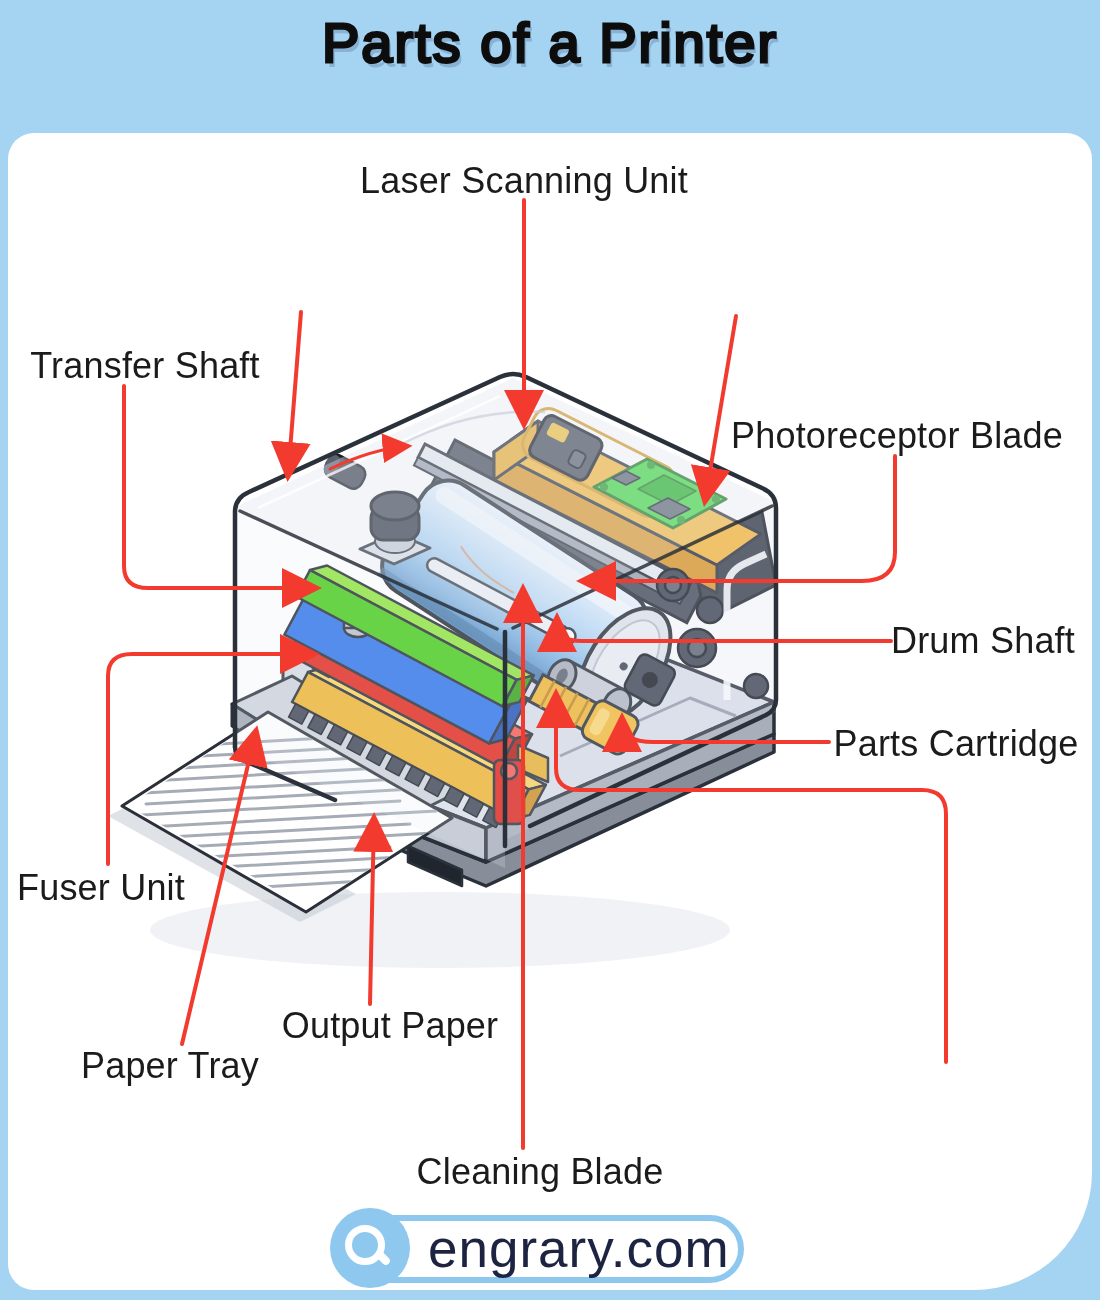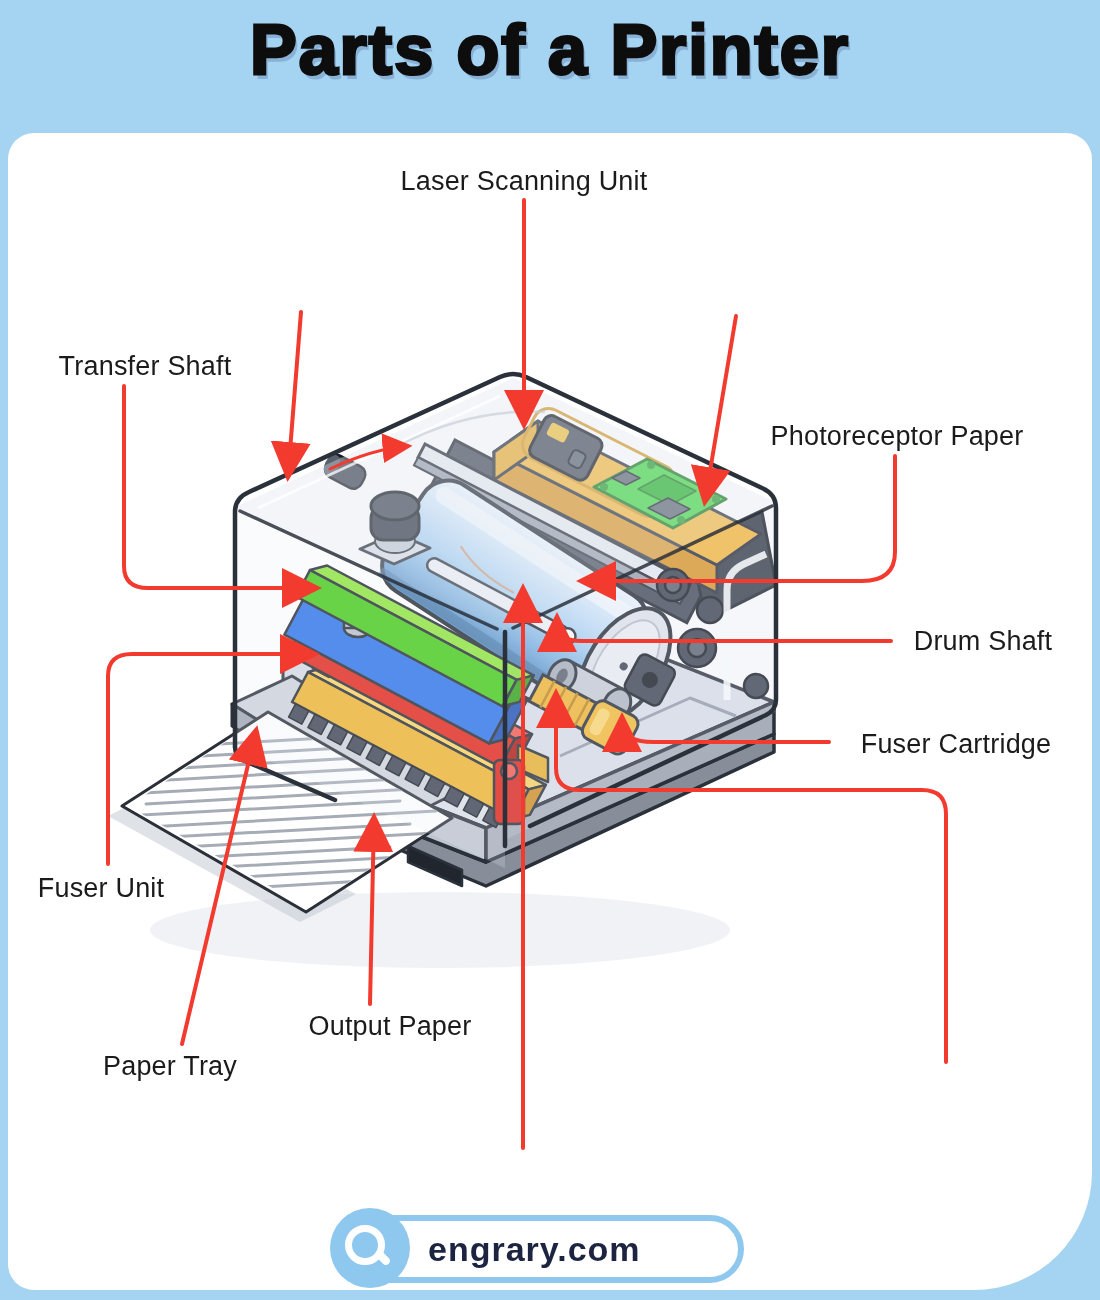--- a/index.html
+++ b/index.html
@@ -1,36 +1,36 @@
 <!DOCTYPE html>
 <html><head>
 <meta charset="utf-8">
 <style>
   html,body{margin:0;padding:0;}
   body{background:#a5d3f2;font-family:"Liberation Sans", sans-serif;}
   .page{position:relative;width:1100px;height:1300px;background:#a5d3f2;overflow:hidden;}
   .card{position:absolute;left:8px;top:133px;width:1084px;height:1157px;background:#ffffff;
         border-radius:26px 26px 118px 26px;}
   .title{position:absolute;left:50%;top:10px;transform:translateX(-50%);
-         font-size:70px;font-weight:bold;color:#0d0d0d;letter-spacing:2px;white-space:nowrap;
+         font-size:56px;font-weight:normal;color:#0d0d0d;letter-spacing:2px;white-space:nowrap;
          -webkit-text-stroke:3px #0d0d0d;
          text-shadow:3px 5px 0 rgba(82,116,160,0.35);}
-  .lbl{position:absolute;transform:translate(-50%,-50%);font-size:27px;color:#1b1b1b;
+  .lbl{position:absolute;transform:translate(-50%,-50%);font-size:36px;color:#1b1b1b;
        white-space:nowrap;letter-spacing:.2px;}
   svg.scene{position:absolute;left:0;top:0;}
   .footer-pill{position:absolute;left:332px;top:1215px;width:412px;height:68px;background:#fff;
         border:6px solid #8ec8ef;border-radius:44px;box-sizing:border-box;}
   .footer-circle{position:absolute;left:330px;top:1208px;width:80px;height:80px;background:#8ec8ef;
         border-radius:50%;display:flex;align-items:center;justify-content:center;}
   .search-icon{position:relative;width:26px;height:26px;border:7px solid #ffffff;border-radius:50%;
         margin:-6px 6px 0 -4px;}
   .search-icon::after{content:"";position:absolute;width:16px;height:8px;background:#ffffff;
         border-radius:4px;transform:rotate(45deg);right:-13px;bottom:-4px;}
   .footer-text{position:absolute;left:428px;top:1222px;width:300px;height:54px;line-height:54px;
-        font-size:34px;font-weight:bold;color:#1d2442;letter-spacing:1px;}
+        font-size:53px;font-weight:normal;color:#1d2442;letter-spacing:1px;}
 </style>
 </head>
 <body>
 
 <div class="page">
 
   <div class="title">Parts of a Printer</div>
 
   <div class="card"></div>
 
@@ -270,26 +270,27 @@
       <path d="M108,864 L108,676 Q108,654 132,654 L314,654" marker-end="url(#ah)"></path>
       <path d="M182,1044 L256,731" marker-end="url(#ah)"></path>
       <path d="M370,1004 L374,818" marker-end="url(#ah)"></path>
       <path d="M523,1148 L523,589" marker-end="url(#ah)"></path>
       <path d="M330,469 Q372,449 408,446" stroke-width="3" marker-end="url(#ah)"></path>
     </g>
   </svg>
 
   <div class="lbl" style="left:524px;top:181px">Laser Scanning Unit</div>
   <div class="lbl" style="left:145px;top:366px">Transfer Shaft</div>
-  <div class="lbl" style="left:897px;top:436px">Photoreceptor Paper</div>
+  <div class="lbl" style="left:897px;top:436px">Photoreceptor Blade</div>
   <div class="lbl" style="left:983px;top:641px">Drum Shaft</div>
-  <div class="lbl" style="left:956px;top:744px">Fuser Cartridge</div>
+  <div class="lbl" style="left:956px;top:744px">Parts Cartridge</div>
   <div class="lbl" style="left:101px;top:888px">Fuser Unit</div>
   <div class="lbl" style="left:170px;top:1066px">Paper Tray</div>
   <div class="lbl" style="left:390px;top:1026px">Output Paper</div>
+  <div class="lbl" style="left:540px;top:1172px">Cleaning Blade</div>
 
   <div class="footer-pill"></div>
   <div class="footer-circle">
     <span class="search-icon"></span>
   </div>
   <div class="footer-text">engrary.com</div>
 
 </div>
 
 </body></html>

